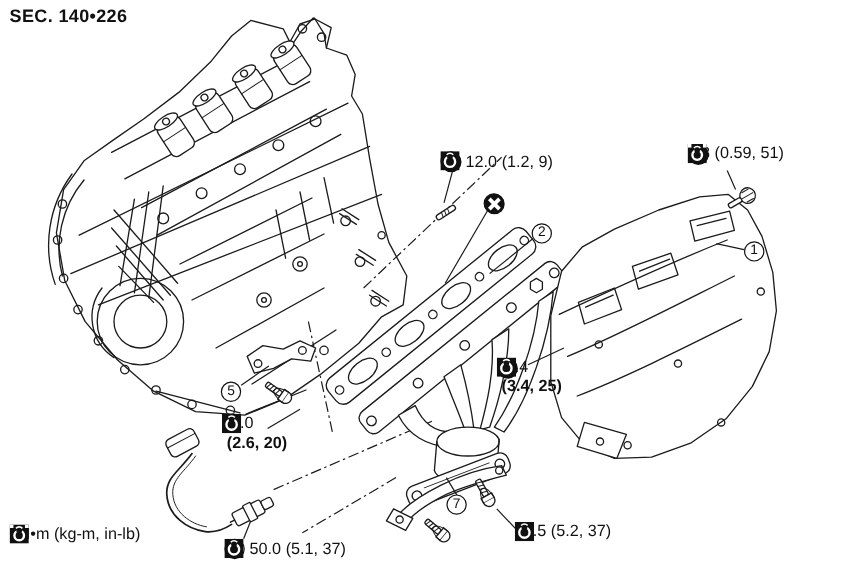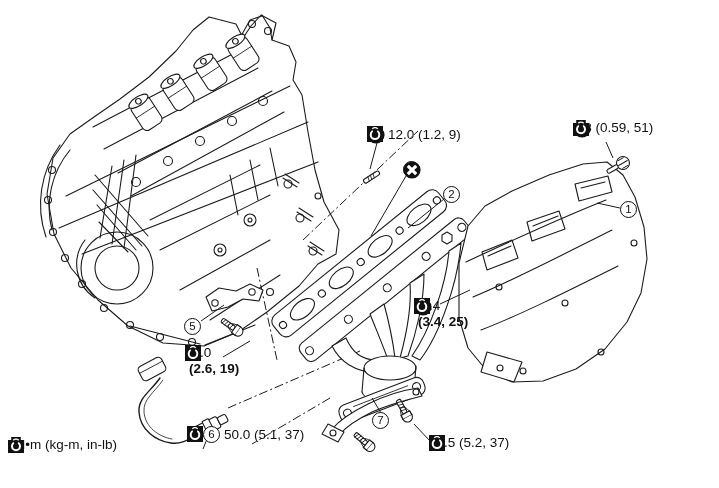--- a/index.html
+++ b/index.html
@@ -205,20 +205,21 @@
       <path class="leader" d="M201,321 L224,305"></path>
       <path class="leader" d="M203,449 L209,434"></path>
       <path class="leader" d="M381,413 L372,398"></path>
       <path class="leader" d="M606,142 L613,158"></path>
       <path class="leader" d="M440,304 L470,290"></path>
       <path class="leader" d="M430,441 L414,424"></path>
       <path class="leader" d="M250,341 L223,357"></path>
     </g>
   </svg>
 
+  <div class="sec-title">SEC. 140•226</div>
 
   <div class="callout-group" style="left:367px;top:126px;">
     <span class="cnum">4</span>
     <svg class="sym" width="18" height="18">
       <circle cx="9" cy="9" r="8.6" fill="#111"></circle>
       <path d="M4.8,4.8 L13.2,13.2 M13.2,4.8 L4.8,13.2" stroke="#fff" stroke-width="3.2"></path>
     </svg>
     <svg class="sym" width="16" height="16">
       <rect width="16" height="16" fill="#111"></rect>
       <circle cx="8" cy="8.8" r="4.3" fill="none" stroke="#fff" stroke-width="2"></circle>
@@ -283,25 +284,25 @@
 
   <div class="callout-group" style="left:185px;top:345px;">
     <svg class="sym" width="16" height="16">
       <rect width="16" height="16" fill="#111"></rect>
       <circle cx="8" cy="8.8" r="4.3" fill="none" stroke="#fff" stroke-width="2"></circle>
       <circle cx="8" cy="4.6" r="2.4" fill="#111"></circle>
       <path d="M5.3,2.9 a3.6,3.6 0 0 1 5.4,0" fill="none" stroke="#fff" stroke-width="1.3"></path>
     </svg>
     <span class="tcol">
       <span>25.0</span>
-      <span class="l2">(2.6, 19)</span>
+      <span class="l2">(2.6, 20)</span>
     </span>
   </div>
 
-  <div class="callout-group" style="left:187px;top:426px;padding-left:16px;">
+  <div class="callout-group" style="left:187px;top:449px;">
     <span class="cnum">6</span>
     <svg class="sym" width="16" height="16">
       <rect width="16" height="16" fill="#111"></rect>
       <circle cx="8" cy="8.8" r="4.3" fill="none" stroke="#fff" stroke-width="2"></circle>
       <circle cx="8" cy="4.6" r="2.4" fill="#111"></circle>
       <path d="M5.3,2.9 a3.6,3.6 0 0 1 5.4,0" fill="none" stroke="#fff" stroke-width="1.3"></path>
     </svg>
     <span>50.0 (5.1, 37)</span>
   </div>
 

